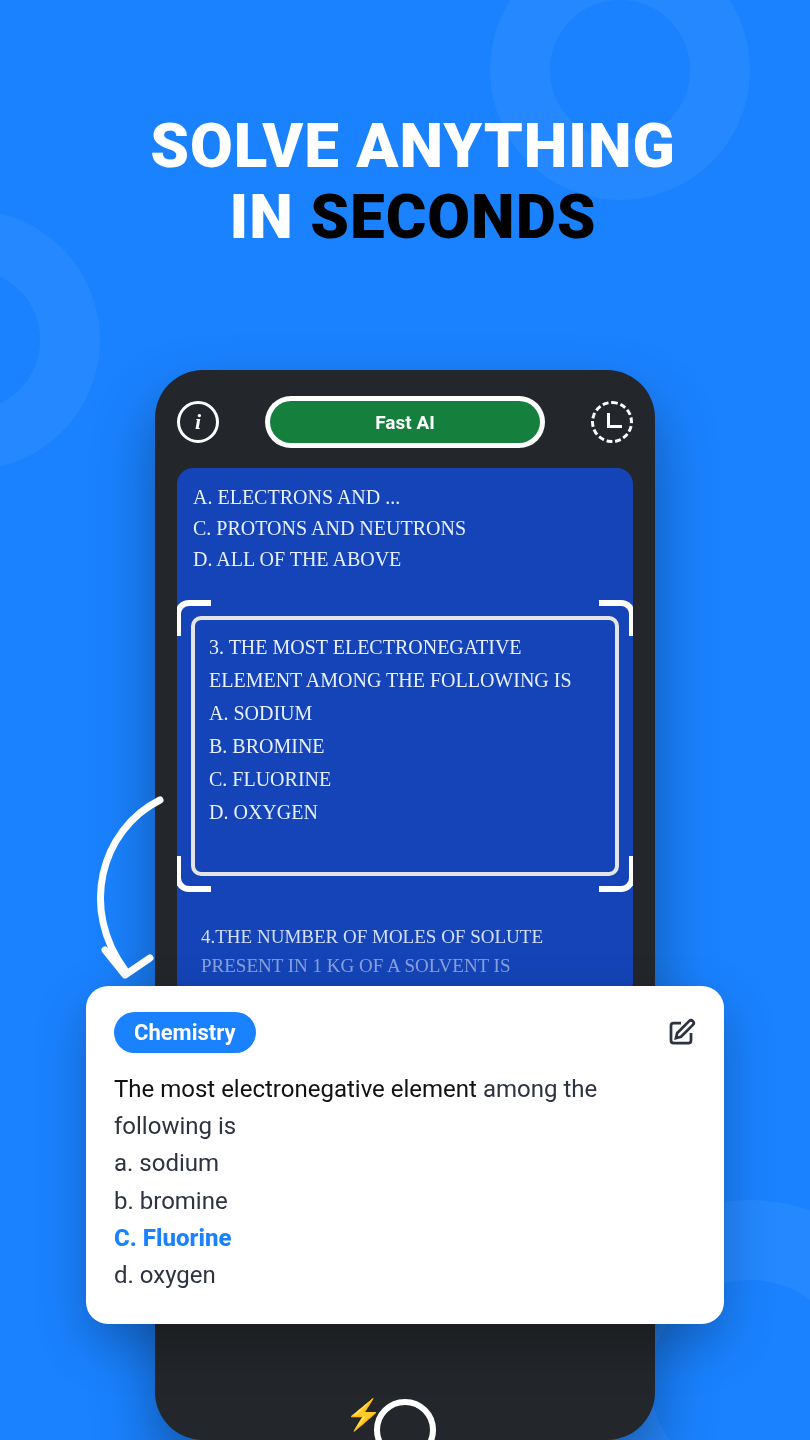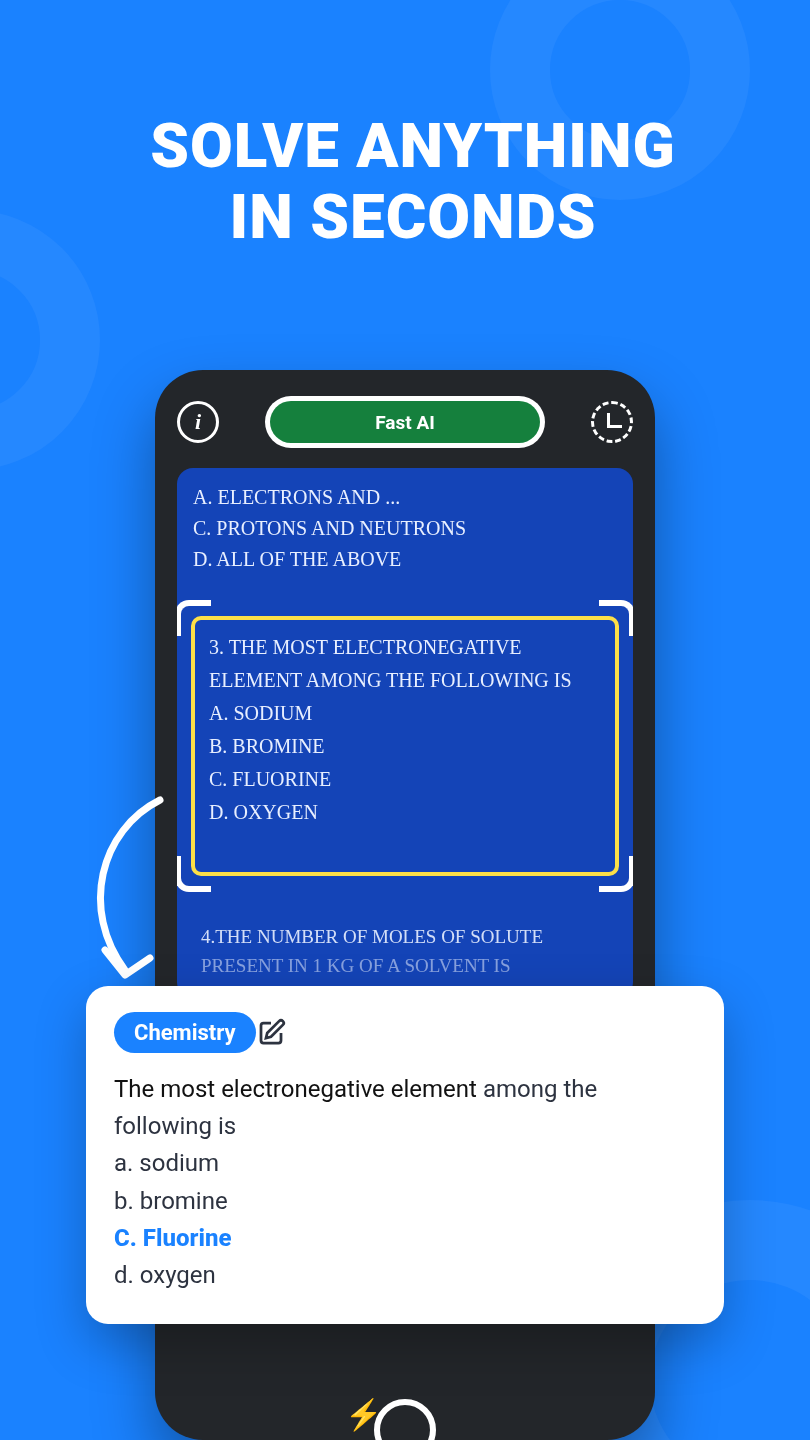--- a/index.html
+++ b/index.html
@@ -19,21 +19,21 @@
   .headline {
     position: absolute;
     top: 110px; left: 16px; right: 0;
     text-align: center;
     font-weight: 900;
     font-size: 62px;
     line-height: 1.15;
     letter-spacing: 1px;
     color: #fff;
   }
-  .headline .accent { color: #ffffff; }
+  .headline .accent { color: #000000; }
 
   .phone {
     position: absolute;
     top: 370px;
     left: 155px;
     width: 500px;
     height: 1070px;
     background: #23262a;
     border-radius: 48px;
     box-shadow: 0 30px 60px rgba(0,0,0,0.35);
@@ -92,21 +92,21 @@
     font-size: 20px;
     line-height: 1.55;
   }
   .vf-line { white-space: nowrap; }
 
   .crop {
     position:absolute;
     left: 14px; right: 14px;
     top: 148px;
     height: 260px;
-    border: 4px solid #fde047;
+    border: 4px solid #e5e5e5;
     border-radius: 10px;
     padding: 12px 14px;
   }
   .crop-corners::before, .crop-corners::after,
   .crop-corners2::before, .crop-corners2::after {
     content:"";
     position:absolute;
     width:30px;height:30px;
     border:6px solid #fff;
   }
@@ -127,21 +127,21 @@
   .card {
     position:absolute;
     left: 86px;
     top: 986px;
     width: 638px;
     background: #fff;
     border-radius: 22px;
     box-shadow: 0 20px 50px rgba(0,0,0,0.25);
     padding: 26px 28px 30px 28px;
   }
-  .card-top { display:flex; align-items:center; justify-content:flex-start; }
+  .card-top { display:flex; align-items:center; justify-content:space-between; }
   .pill {
     background:#1a82ff; color:#fff; font-weight:700;
     font-size:22px; padding:8px 20px; border-radius:22px;
   }
   .edit-icon { width:30px;height:30px;color:#2d3340; }
   .card-body { margin-top:18px; font-size:24px; line-height:1.55; color:#2d3340; }
   .card-body .question-lead { color:#111; }
   .card-body .opt { display:block; }
   .card-body .answer { color:#1a82ff; font-weight:800; }
 

